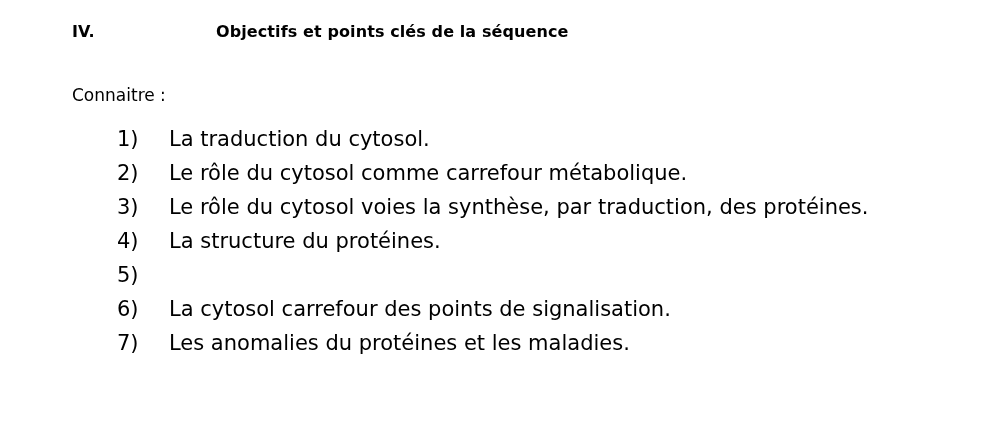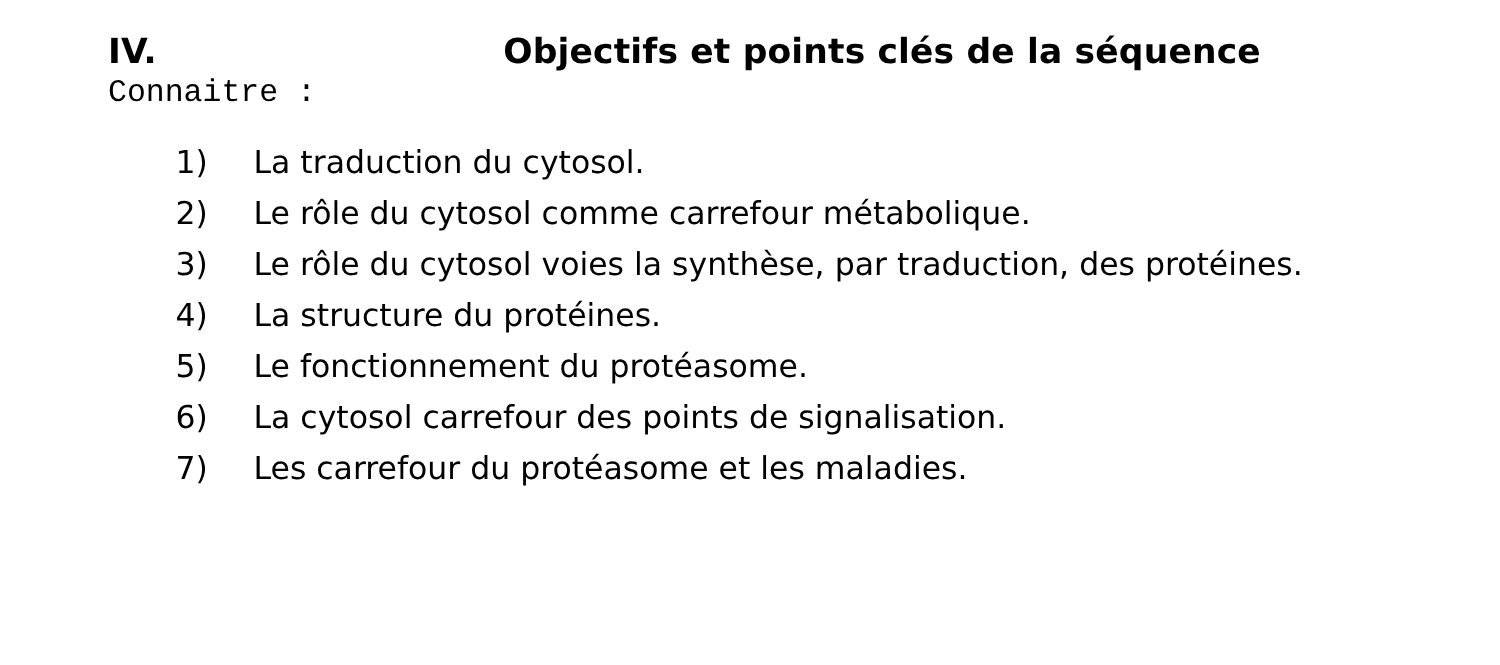--- a/index.html
+++ b/index.html
@@ -18,38 +18,37 @@
     position: relative;
     width: 1000px;
     height: 443px;
     box-sizing: border-box;
     padding: 22px 40px 0 72px;
   }
   .heading {
     display: flex;
     align-items: baseline;
     font-weight: bold;
-    font-size: 23px;
+    font-size: 16px;
     line-height: 1.2;
     margin: 0 0 0 0;
     letter-spacing: 0.1px;
     gap: 48px;
   }
   .heading .numeral {
     width: 96px;
     flex: 0 0 96px;
   }
   .heading .heading-text {
     flex: 1 1 auto;
-    text-align: center;
   }
   .intro {
-    font-size: 21px;
+    margin-top: 44px;
+    font-size: 17px;
     line-height: 1.2;
-    font-family: Liberation Mono, monospace;
   }
   .objectives {
     margin-top: 16px;
     padding: 0;
     list-style: none;
   }
   .objective-row {
     display: flex;
     align-items: baseline;
     font-size: 21px;
@@ -96,27 +95,26 @@
       <span class="item-text">Le rôle du cytosol voies la synthèse, par traduction, des protéines.</span>
     </div>
 
     <div class="objective-row">
       <span class="marker">4)</span>
       <span class="item-text">La structure du protéines.</span>
     </div>
 
     <div class="objective-row">
       <span class="marker">5)</span>
-      <span class="item-text">Le fonctionnement du protéasome.</span>
     </div>
 
     <div class="objective-row">
       <span class="marker">6)</span>
       <span class="item-text">La cytosol carrefour des points de signalisation.</span>
     </div>
 
     <div class="objective-row">
       <span class="marker">7)</span>
-      <span class="item-text">Les carrefour du protéasome et les maladies.</span>
+      <span class="item-text">Les anomalies du protéines et les maladies.</span>
     </div>
 
   </div>
 </div>
 
 </body></html>

